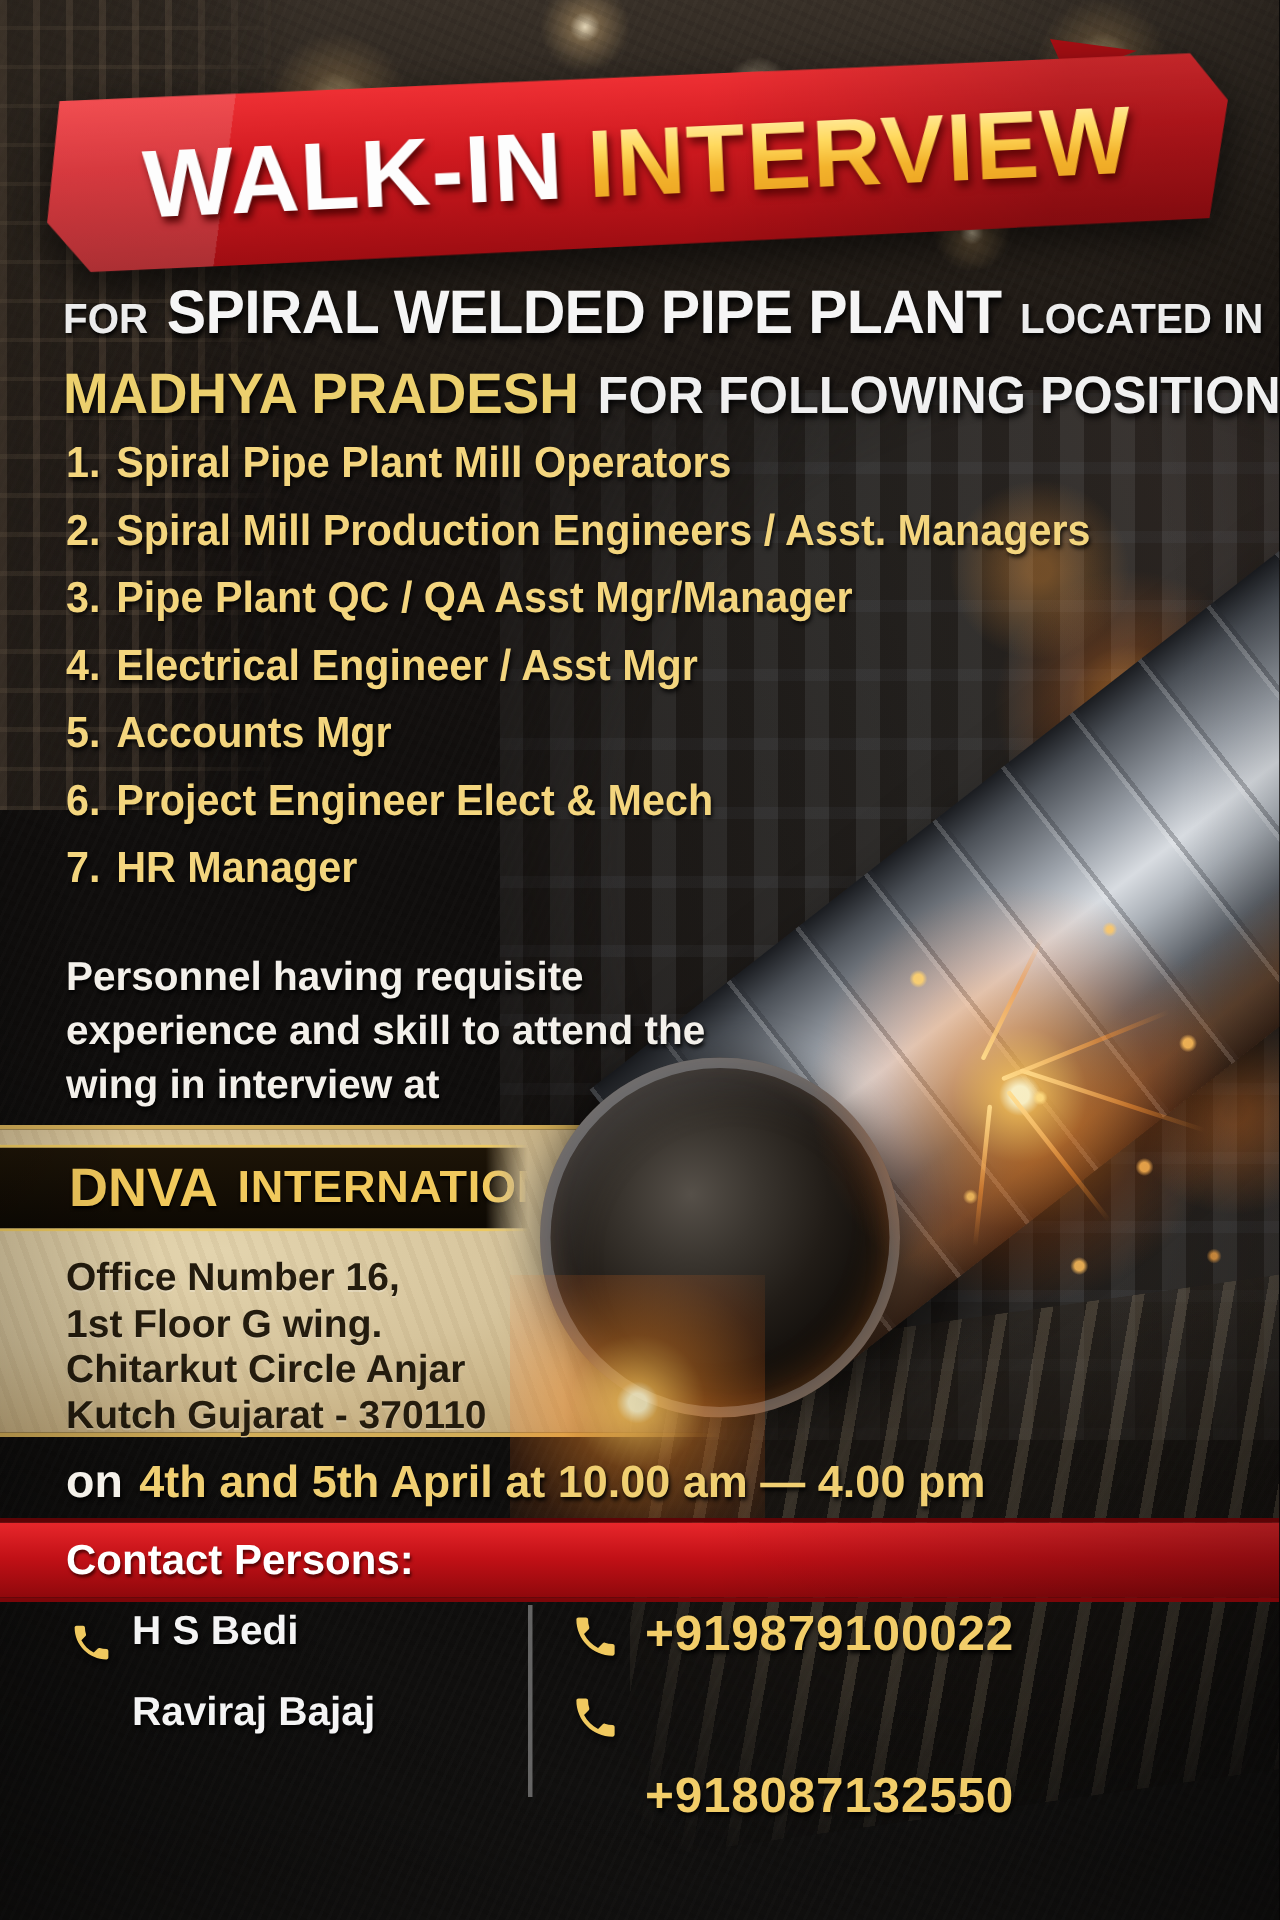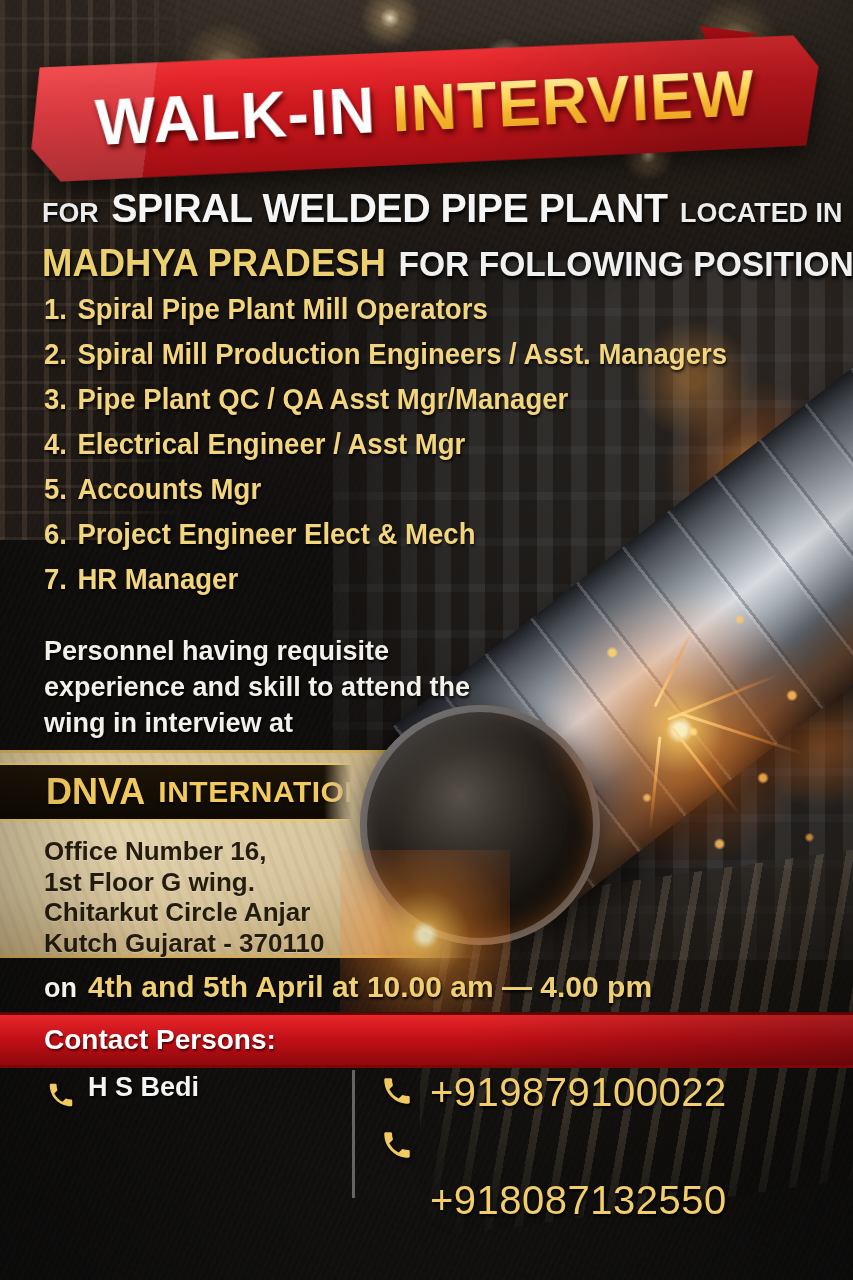--- a/index.html
+++ b/index.html
@@ -122,39 +122,39 @@
     -webkit-mask-image:linear-gradient(90deg,#000 92%,transparent 100%);
             mask-image:linear-gradient(90deg,#000 92%,transparent 100%); }
   .company-name { font-size:36px; font-weight:bold; color:#f1c95c; text-shadow:0 2px 2px #000; }
   .company-suffix { font-size:30px; font-weight:bold; color:#f1c95c; letter-spacing:.5px; text-shadow:0 2px 2px #000; }
   .address { position:absolute; left:44px; top:836px; z-index:8; }
   .addr-line { font-size:26px; font-weight:bold; color:#241c0e; line-height:30.5px; white-space:nowrap;
     text-shadow:0 1px 0 rgba(255,255,255,.25); }
 
   
   .schedule { position:absolute; left:44px; top:970px; z-index:12; display:flex; align-items:baseline; gap:11px; white-space:nowrap; }
-  .sched-on { font-size:27px; font-weight:600; color:#f4f1ea; text-shadow:1px 2px 3px #000; }
+  .sched-on { font-size:31px; font-weight:600; color:#f4f1ea; text-shadow:1px 2px 3px #000; }
   .sched-detail { font-size:30px; font-weight:bold; color:#f0cf72; text-shadow:1px 2px 3px #000; }
 
   
   .contact-band { position:absolute; left:0; top:1012px; width:853px; height:56px; z-index:12;
     display:flex; align-items:center; padding-left:44px;
     border-top:3px solid #5c0406; border-bottom:3px solid #7c0609;
     background:
       linear-gradient(90deg, transparent 55%, rgba(0,0,0,.28) 100%),
       linear-gradient(180deg,#e8272b 0%,#c11016 48%,#8f080c 100%); }
   .contact-heading { font-size:28px; font-weight:bold; color:#fff; text-shadow:1px 2px 2px rgba(60,0,0,.8); }
 
   
   .phone-icon { position:absolute; z-index:12; filter:drop-shadow(1px 2px 2px rgba(0,0,0,.8)); }
   .contact-name { position:absolute; z-index:12; font-size:27px; font-weight:bold; color:#f4f4f4;
     text-shadow:1px 2px 3px #000; white-space:nowrap; }
   .contact-divider { position:absolute; left:352px; top:1070px; width:3px; height:128px; z-index:12;
     background:rgba(170,170,170,.55); }
-  .contact-phone { position:absolute; z-index:12; font-size:40px; font-weight:normal; color:#f2cd69;
+  .contact-phone { position:absolute; z-index:12; font-size:33px; font-weight:bold; color:#f2cd69;
     letter-spacing:.5px; text-shadow:1px 2px 3px #000; white-space:nowrap; }
 </style>
 </head>
 <body>
 
 <div class="poster">
 
   <div class="bg-base"></div>
   <div class="grain"></div>
   <div class="catwalk"></div>
@@ -238,20 +238,21 @@
   </div>
 
   <div class="contact-band">
     <span class="contact-heading">Contact Persons:</span>
   </div>
 
   <svg class="phone-icon" style="left:46px; top:1080px;" width="30" height="30" viewBox="0 0 24 24">
     <path fill="#f0c95f" d="M6.62 10.79c1.44 2.83 3.76 5.14 6.59 6.59l2.2-2.21c.27-.27.67-.36 1.02-.24 1.12.37 2.33.57 3.57.57.55 0 1 .45 1 1V20c0 .55-.45 1-1 1-9.39 0-17-7.61-17-17 0-.55.45-1 1-1h3.5c.55 0 1 .45 1 1 0 1.25.2 2.45.57 3.57.11.35.03.74-.25 1.02l-2.2 2.2z"></path>
   </svg>
   <div class="contact-name" style="left:88px; top:1072px;">H S Bedi</div>
+  <div class="contact-name" style="left:88px; top:1126px;">Raviraj Bajaj</div>
 
   <div class="contact-divider"></div>
 
   <svg class="phone-icon" style="left:380px; top:1074px;" width="34" height="34" viewBox="0 0 24 24">
     <path fill="#f0c95f" d="M6.62 10.79c1.44 2.83 3.76 5.14 6.59 6.59l2.2-2.21c.27-.27.67-.36 1.02-.24 1.12.37 2.33.57 3.57.57.55 0 1 .45 1 1V20c0 .55-.45 1-1 1-9.39 0-17-7.61-17-17 0-.55.45-1 1-1h3.5c.55 0 1 .45 1 1 0 1.25.2 2.45.57 3.57.11.35.03.74-.25 1.02l-2.2 2.2z"></path>
   </svg>
   <div class="contact-phone" style="left:430px; top:1070px;">+919879100022</div>
 
   <svg class="phone-icon" style="left:380px; top:1128px;" width="34" height="34" viewBox="0 0 24 24">
     <path fill="#f0c95f" d="M6.62 10.79c1.44 2.83 3.76 5.14 6.59 6.59l2.2-2.21c.27-.27.67-.36 1.02-.24 1.12.37 2.33.57 3.57.57.55 0 1 .45 1 1V20c0 .55-.45 1-1 1-9.39 0-17-7.61-17-17 0-.55.45-1 1-1h3.5c.55 0 1 .45 1 1 0 1.25.2 2.45.57 3.57.11.35.03.74-.25 1.02l-2.2 2.2z"></path>

